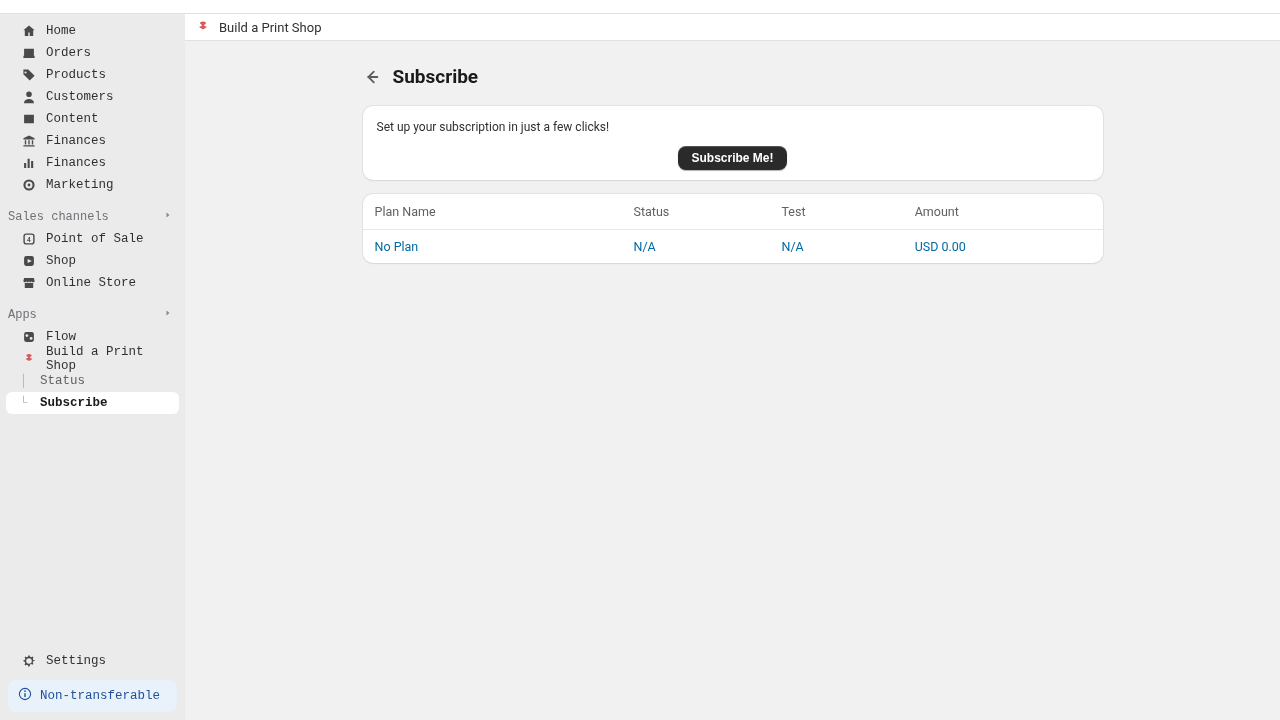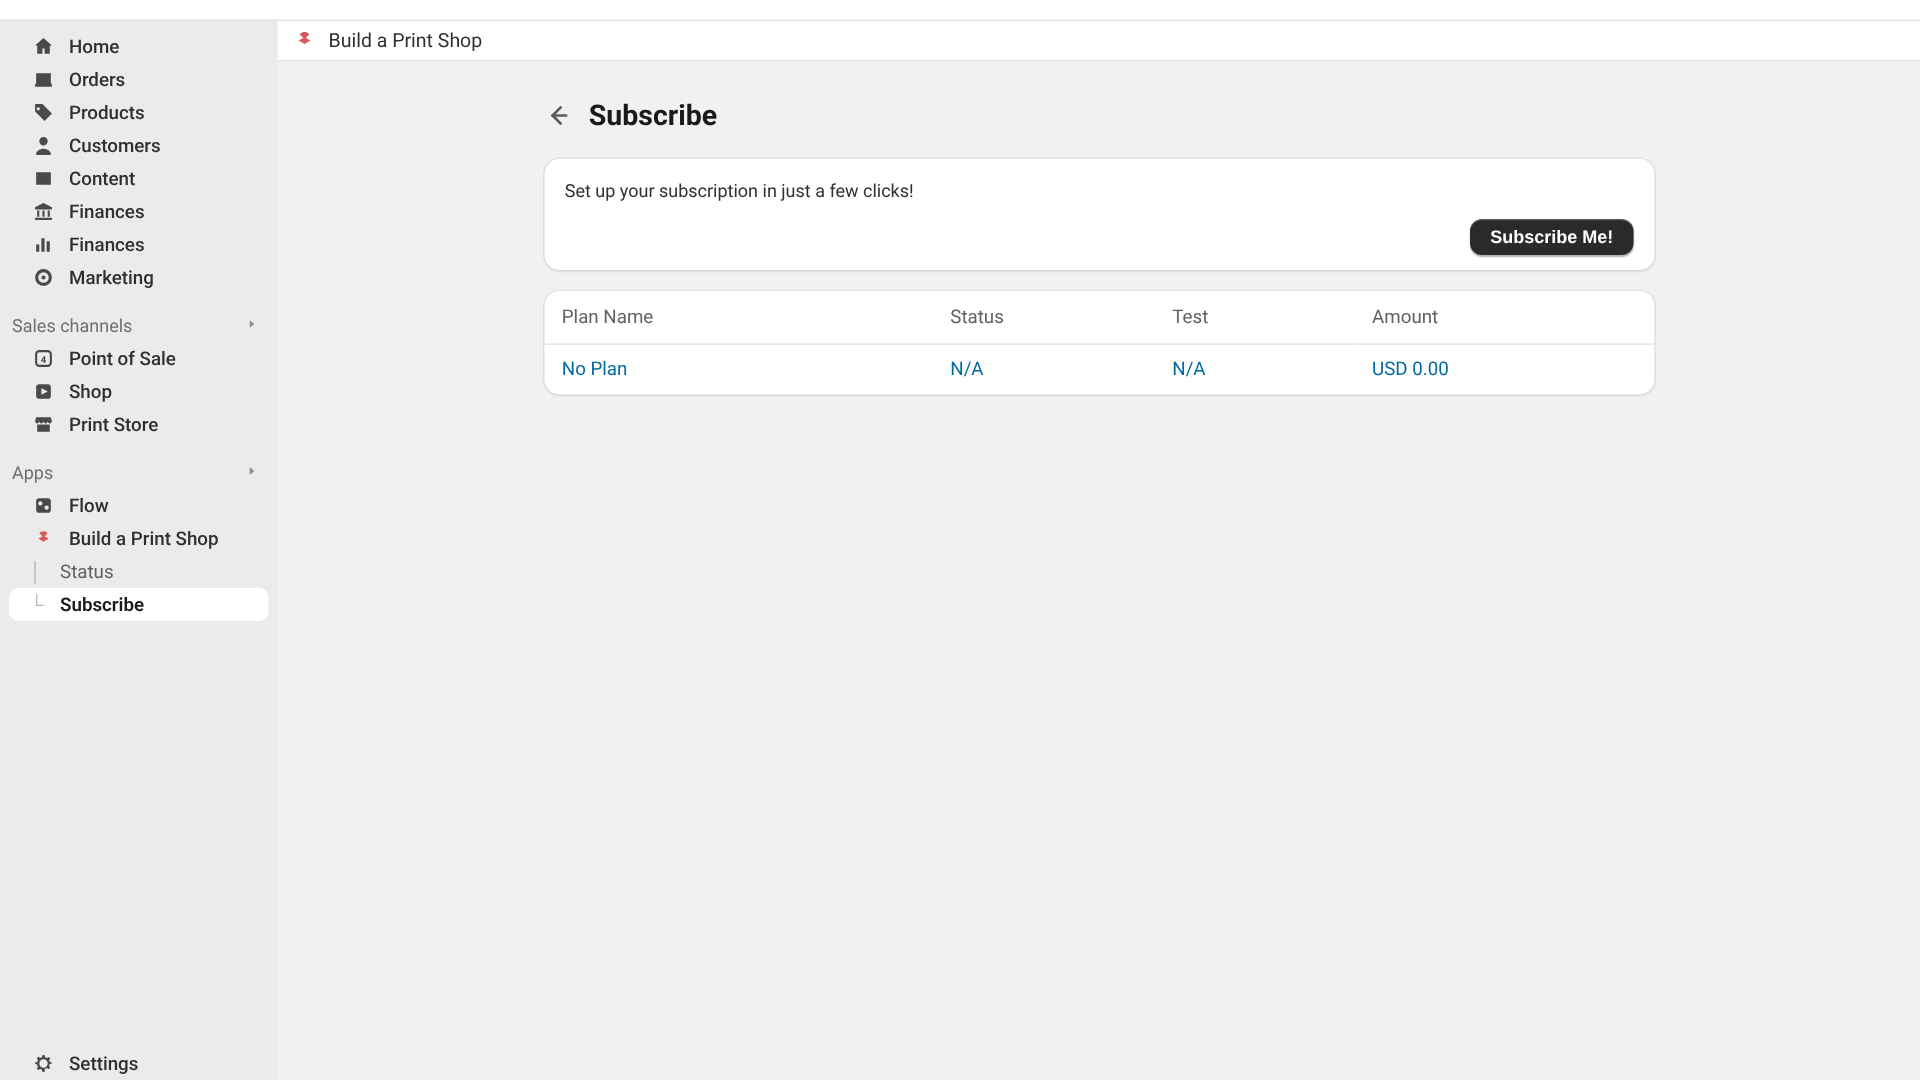--- a/index.html
+++ b/index.html
@@ -24,20 +24,21 @@
     flex: 1;
     min-height: 0;
   }
   .sidebar {
     width: 185px;
     background: #ebebeb;
     display: flex;
     flex-direction: column;
     padding-top: 6px;
     position: relative;
+    font-family: Liberation Mono, monospace;
   }
   .nav-item {
     display: flex;
     align-items: center;
     gap: 10px;
     padding: 3px 8px 3px 16px;
     cursor: pointer;
     color: #303030;
     font-size: 12.5px;
     font-weight: 500;
@@ -165,21 +166,21 @@
   }
   .card.pad {
     padding: 14px 14px 10px 14px;
   }
   .card-text {
     font-size: 12px;
     color: #303030;
   }
   .card-actions {
     display: flex;
-    justify-content: flex-end;
+    justify-content: center;
     margin-top: 12px;
   }
   .btn-primary {
     background: #2a2a2a;
     color: #fff;
     border: none;
     border-radius: 8px;
     padding: 5px 13px;
     font-size: 12px;
     font-weight: 600;
@@ -305,21 +306,21 @@
           </svg>
         </span>
       <span>Shop</span>
     </div>
     <div class="nav-item">
       <span class="nav-icon">
           <svg viewBox="0 0 20 20">
             <path d="M3 3h14l1 4c0 1-1 2-2 2s-2-1-2-2c0 1-1 2-2 2s-2-1-2-2c0 1-1 2-2 2s-2-1-2-2c0 1-1 2-2 2S2 8 2 7zM4 10h12v7H4z"></path>
           </svg>
         </span>
-      <span>Print Store</span>
+      <span>Online Store</span>
     </div>
 
     <div class="section-header">
       <span>Apps</span>
       <span class="chev-icon"><svg viewBox="0 0 20 20">
             <path d="M7 5l6 5-6 5z"></path>
           </svg></span>
     </div>
     <div class="nav-item">
       <span class="nav-icon">
@@ -349,20 +350,28 @@
     </div>
 
     <div class="sidebar-bottom">
       <div class="nav-item">
         <span class="nav-icon">
             <svg viewBox="0 0 20 20">
               <path d="M10 6a4 4 0 1 0 0 8 4 4 0 0 0 0-8zm8 4l-2 .5-.7 1.7 1 1.8-1.4 1.4-1.8-1-1.7.7L11 18H9l-.5-2-1.7-.7-1.8 1L3.6 15l1-1.8L3.9 11 2 10.5V9l2-.5.7-1.7-1-1.8L5 3.6l1.8 1L8.5 4 9 2h2l.5 2 1.7.7 1.8-1L16.4 5l-1 1.8.7 1.7L18 9z"></path>
             </svg>
           </span>
         <span>Settings</span>
+      </div>
+      <div class="info-pill">
+        <span><svg viewBox="0 0 20 20">
+              <circle cx="10" cy="10" r="8" fill="none" stroke="#1f5199" stroke-width="1.6"></circle>
+              <rect x="9" y="8.5" width="2" height="6" rx="1"></rect>
+              <circle cx="10" cy="6" r="1.2"></circle>
+            </svg></span>
+        <span>Non-transferable</span>
       </div>
     </div>
   </aside>
 
   <main class="main">
     <div class="app-header">
       <span class="app-logo">
           <svg viewBox="0 0 20 20" fill="#d85b5b">
             <path d="M10 3c3 0 4 2 4 2l-3 3 4 2-5 3-5-3 4-2-3-3s1-2 4-2z"></path>
           </svg>

